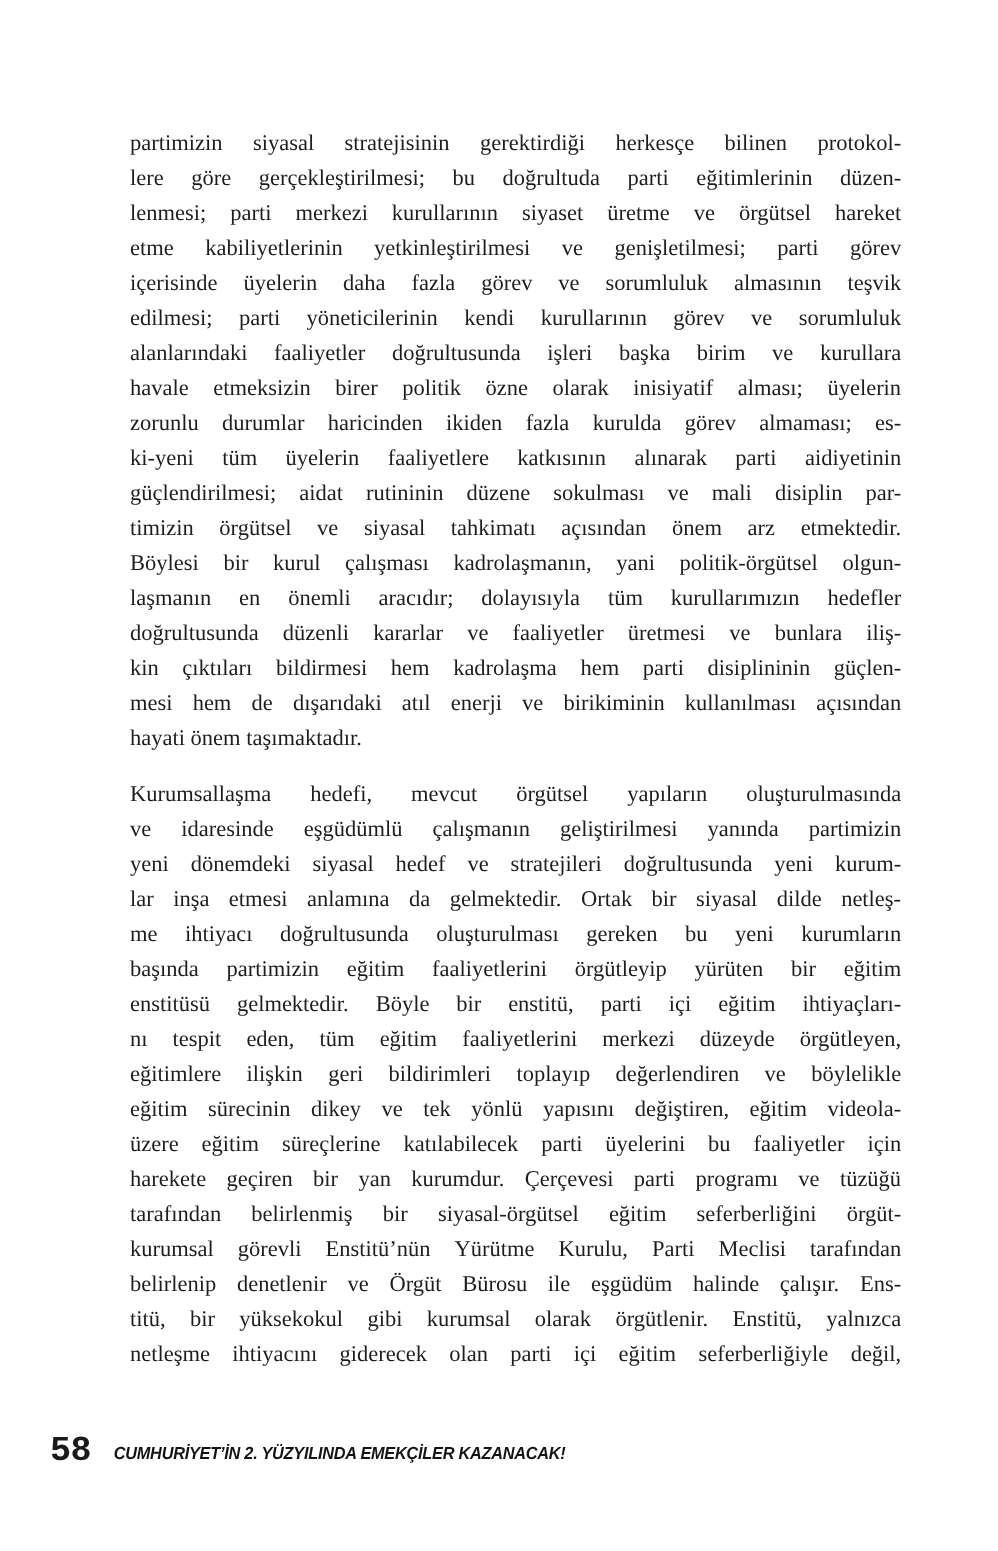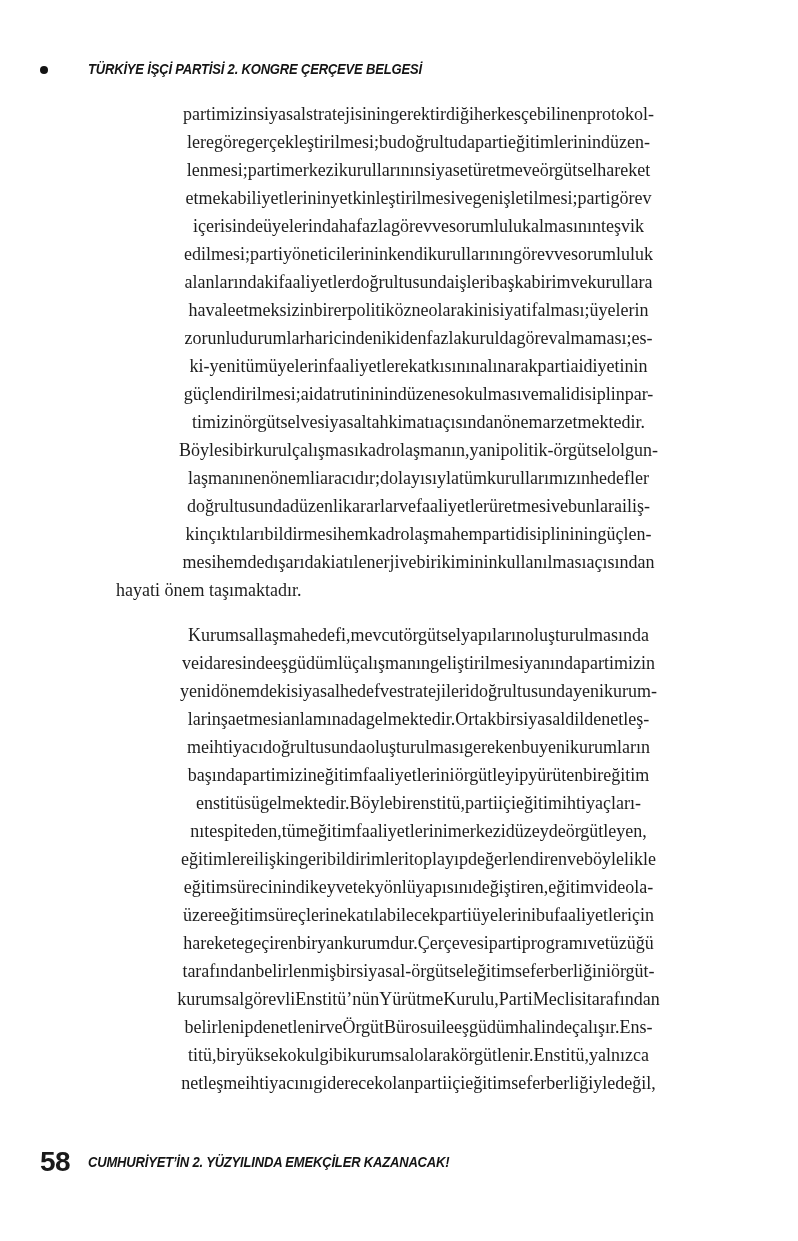--- a/index.html
+++ b/index.html
@@ -31,52 +31,48 @@
   
   .body-text{
     position:absolute;top:100px;left:104px;width:617px;
     color:#1d1d1d;overflow:hidden;
   }
   .para{
     font-size:18px;line-height:28px;
     margin:0 0 17px 0;
   }
   .line{
-    display:flex;justify-content:center;
-    white-space:pre;height:28px;align-items:baseline;margin-left:12px;
+    display:flex;justify-content:space-between;
+    white-space:pre;height:28px;align-items:baseline;
   }
   .line.plain{display:block;white-space:normal;}
   
   .footer{
     position:absolute;top:1148px;left:40px;right:30px;
     display:flex;align-items:center;
   }
   .page-num{
-    font-family:Liberation Sans, sans-serif;
+    font-family:Liberation Mono, monospace;
     font-weight:700;font-size:28px;letter-spacing:-0.5px;
     color:#1a1a1a;line-height:1;
   }
   .footer-slogan{
     margin-left:18px;
     font-family:"Liberation Sans","DejaVu Sans",sans-serif;
     font-weight:700;font-style:italic;
     font-size:14px;letter-spacing:-0.2px;
     color:#141414;white-space:nowrap;
     transform:scaleX(0.93);transform-origin:left center;
   }
 </style>
 </head>
 <body>
 
 <div class="page">
 
-  <div class="header">
-    <span class="bullet"></span>
-    <span class="header-title">TÜRKİYE İŞÇİ PARTİSİ 2. KONGRE ÇERÇEVE BELGESİ</span>
-  </div>
 
   <div class="body-text" id="body-text">
       <div class="para">
         <div class="line"><span>partimizin</span><span>siyasal</span><span>stratejisinin</span><span>gerektirdiği</span><span>herkesçe</span><span>bilinen</span><span>protokol-</span></div>
         <div class="line"><span>lere</span><span>göre</span><span>gerçekleştirilmesi;</span><span>bu</span><span>doğrultuda</span><span>parti</span><span>eğitimlerinin</span><span>düzen-</span></div>
         <div class="line"><span>lenmesi;</span><span>parti</span><span>merkezi</span><span>kurullarının</span><span>siyaset</span><span>üretme</span><span>ve</span><span>örgütsel</span><span>hareket</span></div>
         <div class="line"><span>etme</span><span>kabiliyetlerinin</span><span>yetkinleştirilmesi</span><span>ve</span><span>genişletilmesi;</span><span>parti</span><span>görev</span></div>
         <div class="line"><span>içerisinde</span><span>üyelerin</span><span>daha</span><span>fazla</span><span>görev</span><span>ve</span><span>sorumluluk</span><span>almasının</span><span>teşvik</span></div>
         <div class="line"><span>edilmesi;</span><span>parti</span><span>yöneticilerinin</span><span>kendi</span><span>kurullarının</span><span>görev</span><span>ve</span><span>sorumluluk</span></div>
         <div class="line"><span>alanlarındaki</span><span>faaliyetler</span><span>doğrultusunda</span><span>işleri</span><span>başka</span><span>birim</span><span>ve</span><span>kurullara</span></div>

